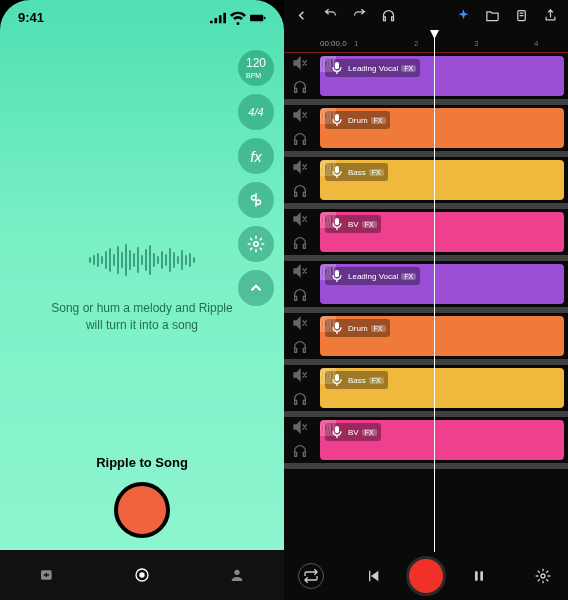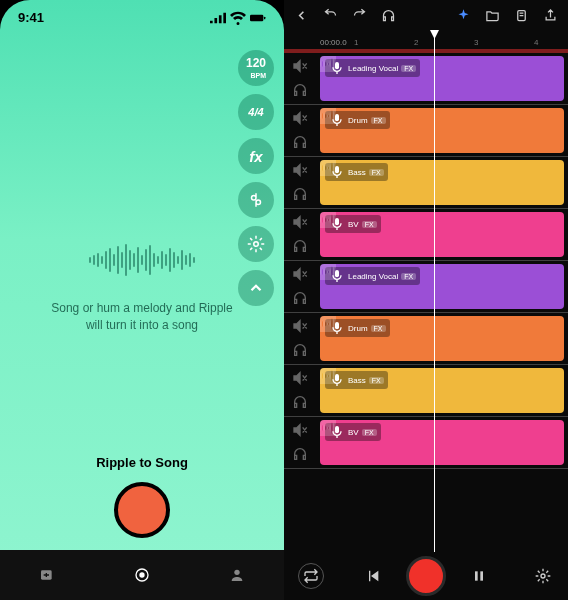--- a/index.html
+++ b/index.html
@@ -1,39 +1,39 @@
 <!DOCTYPE html>
 <html><head>
 <meta charset="utf-8">
 <style>
 *{margin:0;padding:0;box-sizing:border-box;font-family:-apple-system,BlinkMacSystemFont,sans-serif}
 body{width:568px;height:600px;display:flex;background:#000;overflow:hidden}
 .phone{width:284px;height:600px;background:linear-gradient(180deg,#4fe0b3 0%,#7af0c5 40%,#90f5d0 100%);position:relative;border-radius:30px 30px 0 0;overflow:hidden}
 .status-bar{display:flex;justify-content:space-between;padding:10px 18px 0;font-size:13px;font-weight:600;color:#000}
 .status-right{display:flex;gap:4px;align-items:center}
 .side-btns{position:absolute;right:10px;top:50px;display:flex;flex-direction:column;gap:8px}
-.side-btn{width:36px;height:36px;border-radius:50%;background:rgba(0,100,70,.35);display:flex;align-items:center;justify-content:center;color:#fff;font-size:11px;font-weight:700;text-align:right;line-height:1}
+.side-btn{width:36px;height:36px;border-radius:50%;background:rgba(0,100,70,.35);display:flex;align-items:center;justify-content:center;color:#fff;font-size:11px;font-weight:400;text-align:left;line-height:1}
 .phone-center{position:absolute;top:240px;left:0;right:0;display:flex;flex-direction:column;align-items:center;padding:0 40px}
 .waveform{display:flex;align-items:center;gap:2px;height:40px;margin-bottom:20px}
 .waveform span{width:2px;background:rgba(0,80,60,.5);border-radius:1px}
 .hint{font-size:12px;color:rgba(0,60,45,.75);text-align:center;line-height:1.4}
 .melody-label{position:absolute;bottom:130px;left:0;right:0;text-align:center;font-size:13px;font-weight:600;color:#000}
 .record-big{position:absolute;bottom:62px;left:50%;transform:translateX(-50%);width:56px;height:56px;border-radius:50%;background:#f0633f;border:4px solid #000}
 .bottom-nav{position:absolute;bottom:0;left:0;right:0;height:50px;background:#111;display:flex;align-items:center;justify-content:space-around}
 .nav-item{width:24px;height:24px;display:flex;align-items:center;justify-content:center;color:#888}
 
 .daw{width:284px;height:600px;background:#0a0a0a;position:relative;display:flex;flex-direction:column}
 .daw-top{display:flex;align-items:center;padding:8px 10px;gap:14px;color:#ccc}
 .daw-top-right{margin-left:auto;display:flex;gap:14px;align-items:center}
-.ruler{height:18px;display:flex;align-items:center;padding-left:36px;font-size:8px;color:#999;position:relative;border-bottom:4px solid #7f1d1d}
+.ruler{height:18px;display:flex;align-items:center;padding-left:36px;font-size:8px;color:#999;position:relative;border-bottom:1px solid #7f1d1d}
 .ruler-mark{position:absolute;font-size:8px;color:#777}
 .playhead{position:absolute;top:36px;bottom:48px;left:150px;width:1px;background:#fff;z-index:5}
 .playhead::before{content:"";position:absolute;top:-6px;left:-4px;width:9px;height:9px;background:#fff;clip-path:polygon(50% 100%,0 0,100% 0)}
 .tracks{flex:1;overflow:hidden}
-.track{height:52px;display:flex;border-bottom:1px solid #404040}
+.track{height:52px;display:flex;border-bottom:6px solid #404040}
 .track-ctl{width:32px;display:flex;flex-direction:column;align-items:center;justify-content:center;gap:6px;color:#666;font-size:10px}
 .track-clip{flex:1;margin:3px 4px;border-radius:4px;position:relative;overflow:hidden;display:flex;align-items:flex-start;padding:3px 5px}
 .clip-label{background:rgba(0,0,0,.35);border-radius:3px;padding:1px 4px;display:inline-flex;align-items:center;gap:3px;font-size:8px;color:#fff;font-weight:500}
 .clip-fx{background:rgba(255,255,255,.25);padding:0 3px;border-radius:2px;font-size:7px}
 .wave-bg{position:absolute;inset:0;opacity:.4}
 .daw-transport{height:48px;display:flex;align-items:center;justify-content:center;gap:22px;background:#0a0a0a;position:relative}
 .tbtn{width:22px;height:22px;display:flex;align-items:center;justify-content:center;color:#ccc}
 .rec-btn{width:40px;height:40px;border-radius:50%;background:#f0312a;border:3px solid #2a2a2a}
 .tbtn.edge{position:absolute}
 .tbtn.left{left:14px;width:26px;height:26px;border:1px solid #555;border-radius:50%}

